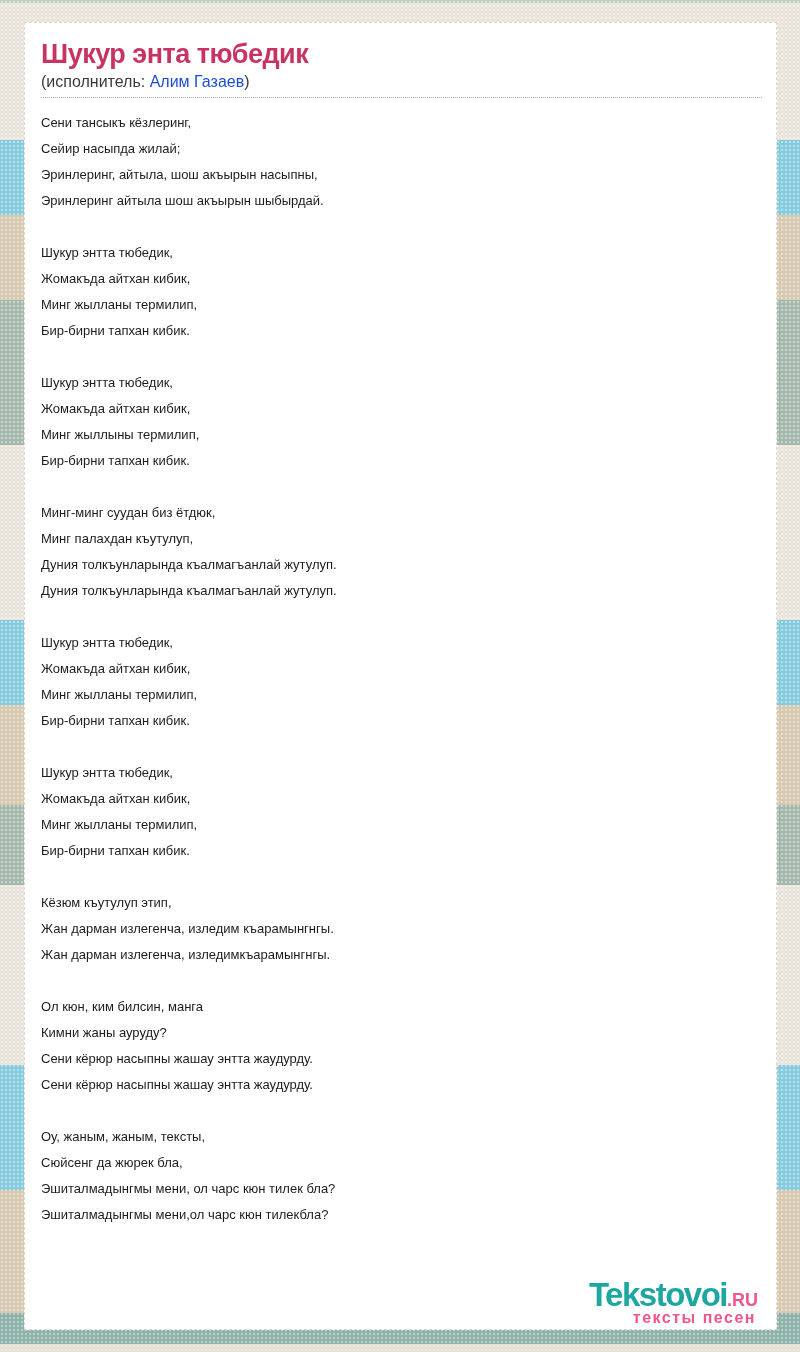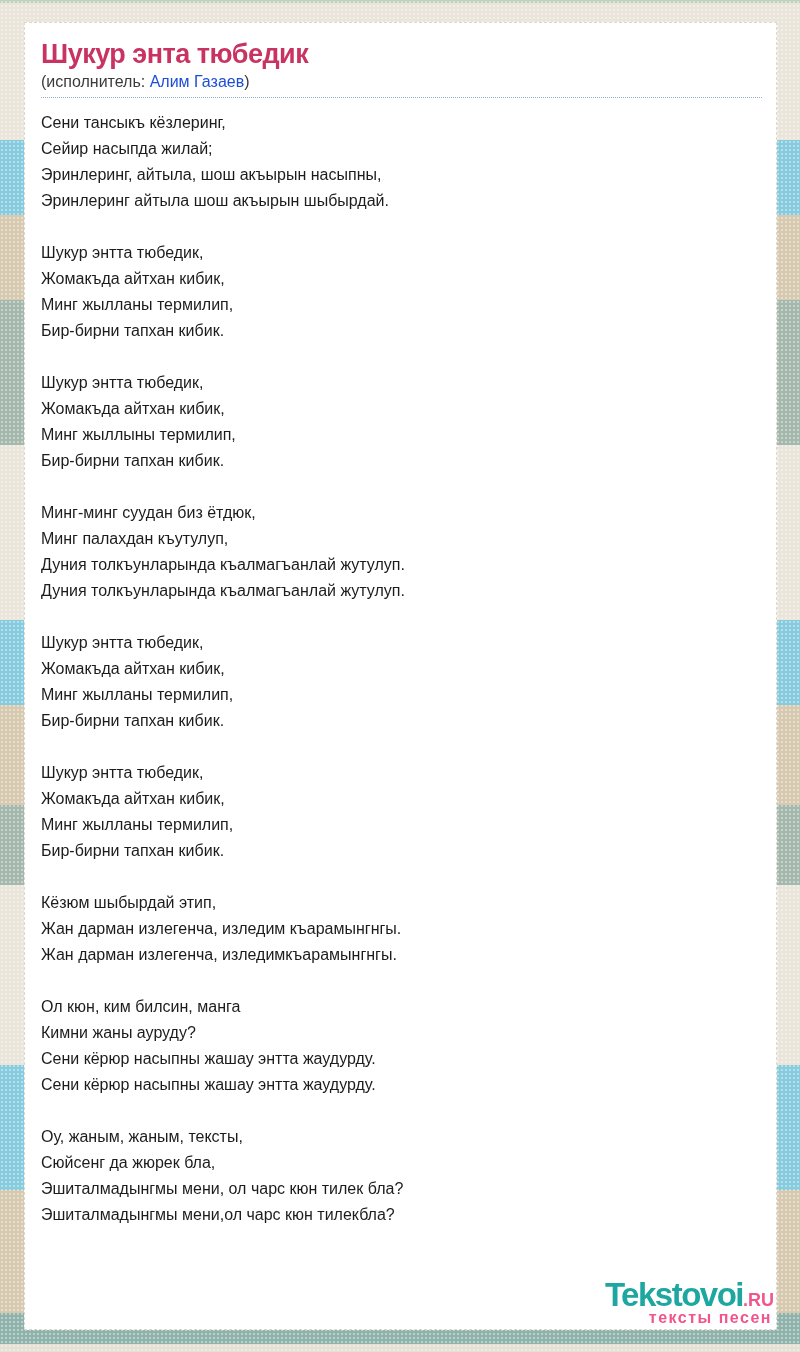--- a/index.html
+++ b/index.html
@@ -58,29 +58,29 @@
     color:#1d4ed8;
     text-decoration:none;
     cursor:pointer;
   }
   .separator {
     border-bottom:1px dotted #96afc4;
     height:0;
   }
   .lyrics {
     margin-top:12px;
-    font-size:16px;
+    font-size:13px;
     line-height:26px;
     color:#1c1c1c;
   }
   .stanza { margin:0 0 26px 0; }
   .line { margin:0; }
   .logo {
     position:absolute;
-    right:2px; bottom:3px;
+    right:18px; bottom:3px;
     text-align:right;
     line-height:1;
     cursor:pointer;
   }
   .logo-main {
     font-size:33px;
     font-weight:700;
     letter-spacing:-1.5px;
     color:#1ea6a1;
   }
@@ -147,21 +147,21 @@
     </div>
 
     <div class="stanza">
       <p class="line">Шукур энтта тюбедик,</p>
       <p class="line">Жомакъда айтхан кибик,</p>
       <p class="line">Минг жылланы термилип,</p>
       <p class="line">Бир-бирни тапхан кибик.</p>
     </div>
 
     <div class="stanza">
-      <p class="line">Кёзюм шыбырдай этип,</p>
+      <p class="line">Кёзюм къутулуп этип,</p>
       <p class="line">Жан дарман излегенча, изледим къарамынгнгы.</p>
       <p class="line">Жан дарман излегенча, изледимкъарамынгнгы.</p>
     </div>
 
     <div class="stanza">
       <p class="line">Ол кюн, ким билсин, манга</p>
       <p class="line">Кимни жаны ауруду?</p>
       <p class="line">Сени кёрюр насыпны жашау энтта жаудурду.</p>
       <p class="line">Сени кёрюр насыпны жашау энтта жаудурду.</p>
     </div>

